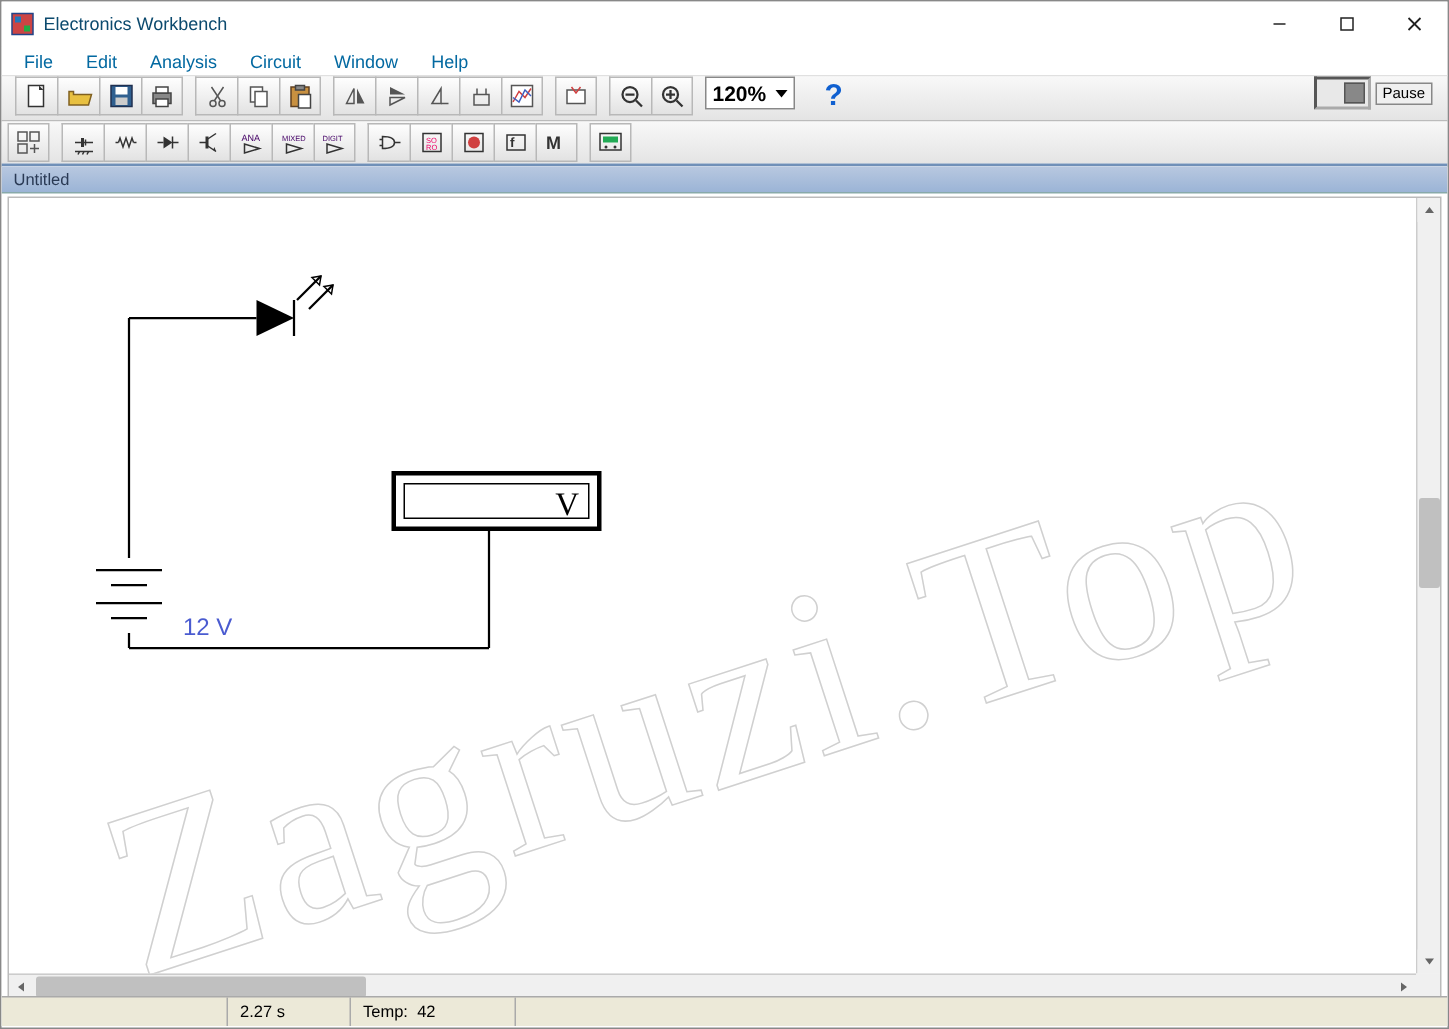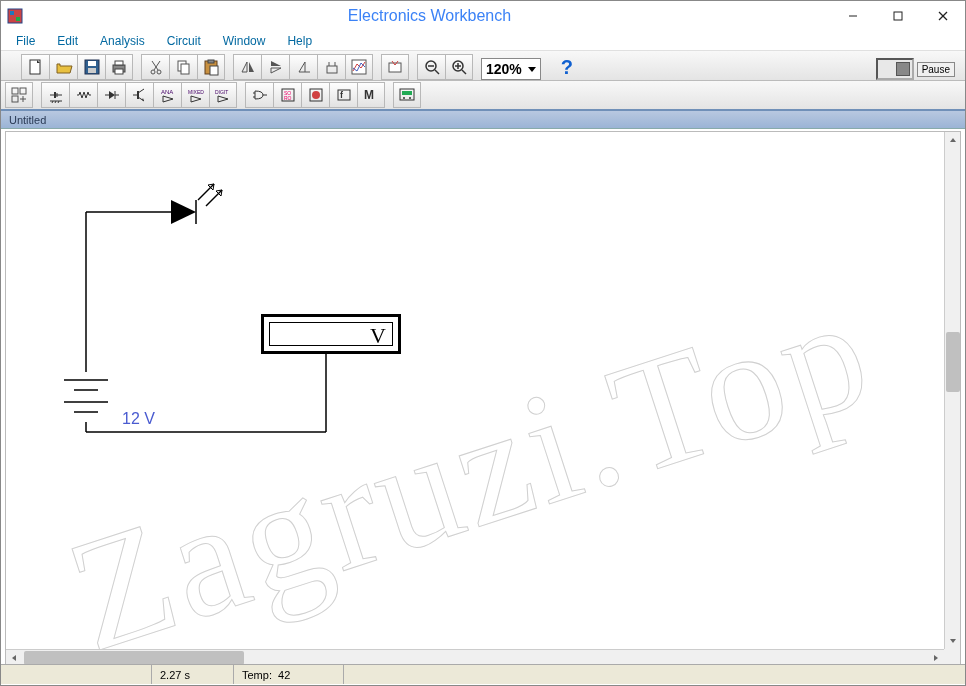--- a/index.html
+++ b/index.html
@@ -1,24 +1,24 @@
 <!DOCTYPE html>
 <html><head>
 <meta charset="utf-8">
 <style>
 * { box-sizing: border-box; margin: 0; padding: 0; }
 body { font-family: "Segoe UI", Tahoma, sans-serif; font-size: 12px; background: #fff; overflow: hidden; width: 966px; height: 686px; border: 1px solid #888; }
 .titlebar { height: 30px; background: #fff; display: flex; align-items: center; padding-left: 6px; }
 .titlebar .icon-box { width: 16px; height: 16px; margin-right: 6px; display:flex; align-items:center; justify-content:center; }
-.titlebar .title { flex: 1; color: #3b82f6; font-size: 16px; text-align: center; }
+.titlebar .title { flex: 1; color: #0c4a6e; font-size: 12px; }
 .titlebar .win-controls { display: flex; }
 .titlebar .win-btn { width: 45px; height: 30px; display: flex; align-items: center; justify-content: center; cursor: pointer; }
 .menubar { height: 20px; background: #fff; display: flex; align-items: center; padding-left: 6px; gap: 4px; border-bottom: 1px solid #e0e0e0; }
 .menubar .menu-item { padding: 2px 9px; cursor: pointer; color: #0369a1; }
-.toolbar-row { height: 30px; background: linear-gradient(#f8f8f8,#e4e4e4); border-bottom: 1px solid #bbb; display: flex; align-items: flex-end; padding-left: 20px; gap: 0; }
+.toolbar-row { height: 30px; background: linear-gradient(#f8f8f8,#e4e4e4); border-bottom: 1px solid #bbb; display: flex; align-items: flex-start; padding-left: 9px; gap: 0; }
 .tb-btn { width: 28px; height: 26px; border: 1px solid #b8b8b8; background: linear-gradient(#fefefe,#e2e2e2); display: flex; align-items: center; justify-content: center; cursor: pointer; margin-right: 0; border-right: none; }
 .tb-btn:last-child { border-right: 1px solid #b8b8b8; }
 .tb-group { display: flex; margin-right: 8px; }
 .tb-group .tb-btn:last-child { border-right: 1px solid #b8b8b8; }
 .zoom-select { height: 22px; border: 1px solid #888; background: #fff; font-size: 14px; font-weight: bold; padding: 0 18px 0 4px; cursor: pointer; margin-right: 12px; position: relative; display: inline-flex; align-items: center; }
 .zoom-select::after { content:""; position:absolute; right:4px; top:8px; border-left:4px solid transparent; border-right:4px solid transparent; border-top:5px solid #000;}
 .help-btn { width: 28px; height: 26px; display:flex; align-items:center; justify-content:center; font-size:20px; font-weight:bold; color:#1060d0; cursor:pointer;}
 .right-controls { margin-left: auto; margin-right: 10px; display:flex; flex-direction:row; gap:3px; align-items:center;}
 .power-switch { width: 38px; height: 22px; border: 2px inset #aaa; background:#e8e8e8; display:flex; align-items:center; justify-content:flex-end; padding:2px;}
 .power-knob { width:14px; height:14px; background:#888; border:1px solid #555;}

